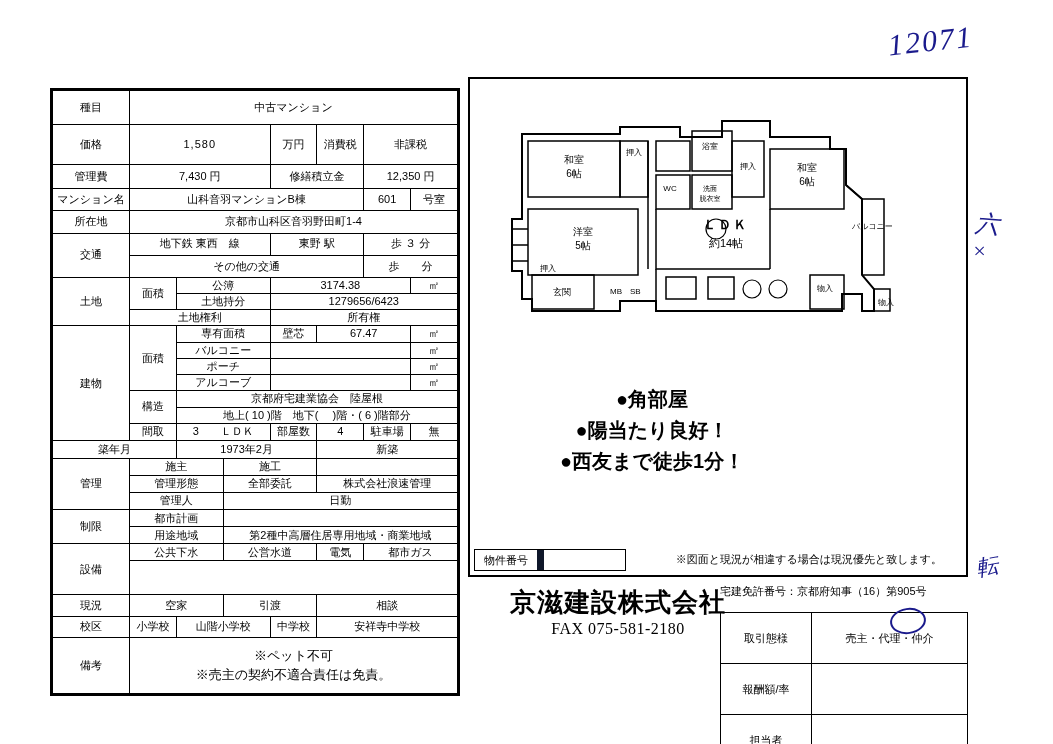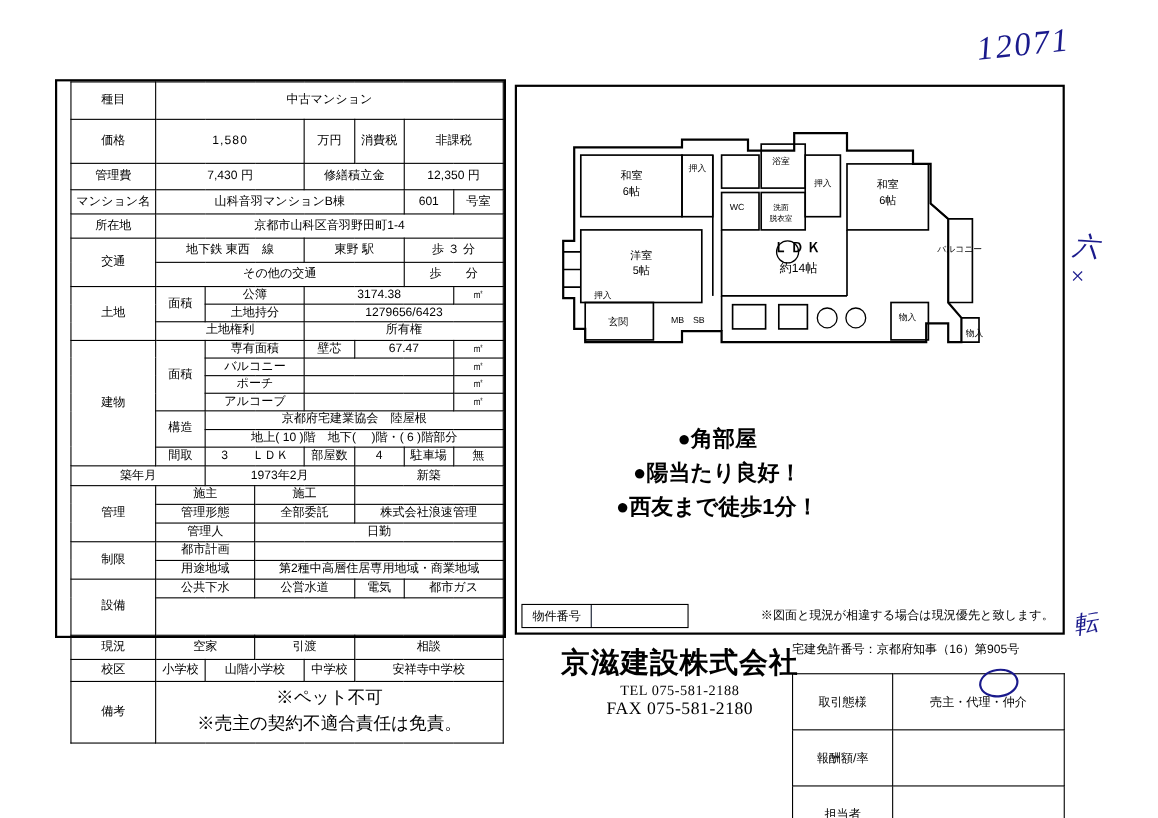--- a/index.html
+++ b/index.html
@@ -25,24 +25,23 @@
   #hw-kanji1{left:975px;top:208px;font-size:24px;transform:rotate(4deg);}
   #hw-x{left:972px;top:238px;font-size:22px;}
   #hw-kanji2{left:976px;top:552px;font-size:22px;transform:rotate(-10deg);}
   .circle-mark{
     position:absolute;left:890px;top:608px;width:32px;height:22px;
     border:2px solid #1a1a8c;border-radius:50%;transform:rotate(-8deg);
   }
 
   
   .spec{
-    position:absolute;left:50px;top:72px;width:410px;height:508px;
+    position:absolute;left:50px;top:88px;width:410px;height:608px;
     border:2px solid #000;
     box-sizing:border-box;
-    padding-left:12px;
   }
   table.t{border-collapse:collapse;width:100%;height:100%;table-layout:fixed;}
   table.t td{
     border:1px solid #000;
     font-size:11px;
     text-align:center;
     vertical-align:middle;
     padding:1px 2px;
     line-height:1.2;
     font-family:"Liberation Sans", sans-serif;
@@ -61,27 +60,27 @@
   }
   .floorplan{position:absolute;left:0;top:0;width:500px;height:270px;}
   .bullets{
     position:absolute;left:90px;top:305px;
     font-size:20px;font-weight:bold;line-height:1.55;
     font-family:"Liberation Sans", sans-serif;
     text-align:center;
   }
   .bullets div{white-space:nowrap;}
   .note{
-    position:absolute;right:8px;bottom:8px;font-size:11px;white-space:nowrap;
+    position:absolute;right:24px;bottom:8px;font-size:11px;white-space:nowrap;
   }
   .bukken{
     position:absolute;left:4px;bottom:4px;width:150px;height:20px;
     border:1px solid #000;display:flex;
   }
-  .bukken .bk-l{width:62px;border-right:1px solid #0f172a;font-size:11px;display:flex;align-items:center;justify-content:center;}
+  .bukken .bk-l{width:62px;border-right:7px solid #0f172a;font-size:11px;display:flex;align-items:center;justify-content:center;}
   .bukken .bk-r{flex:1;}
 
   
   .company{
     position:absolute;left:468px;top:585px;width:300px;height:100px;
     text-align:center;
   }
   .company .cname{font-size:26px;font-weight:bold;letter-spacing:1px;font-family:"Liberation Serif", serif;}
   .company .caddr{font-size:13px;margin-top:2px;font-family:"Liberation Serif", serif;}
   .company .ctel{font-size:13px;font-family:"Liberation Serif", serif;letter-spacing:0.5px;}
@@ -268,21 +267,21 @@
       <tr style="height:20px">
         <td class="lbl">校区</td>
         <td>小学校</td>
         <td colspan="2">山階小学校</td>
         <td>中学校</td>
         <td colspan="3">安祥寺中学校</td>
       </tr>
 
       <tr style="height:56px">
         <td class="lbl">備考</td>
-        <td colspan="7" class="left" style="font-size:16px;line-height:1.5">
+        <td colspan="7" class="left" style="font-size:13px;line-height:1.5">
           <div>※ペット不可</div>
           <div>※売主の契約不適合責任は免責。</div>
         </td>
       </tr>
     </tbody>
       </table>
   </div>
 
   <div class="rightbox">
 
@@ -377,21 +376,20 @@
     <div class="note">※図面と現況が相違する場合は現況優先と致します。</div>
 
     <div class="bukken">
       <div class="bk-l">物件番号</div>
       <div class="bk-r"></div>
     </div>
   </div>
 
   <div class="company">
     <div class="cname">京滋建設株式会社</div>
-    <div class="ctel">TEL 075-581-2188</div>
     <div class="cfax">FAX 075-581-2180</div>
   </div>
 
   <div class="licence">
     <div>宅建免許番号：京都府知事（16）第905号</div>
   </div>
 
   <table class="agenttbl">
     <tbody>
         <tr>

